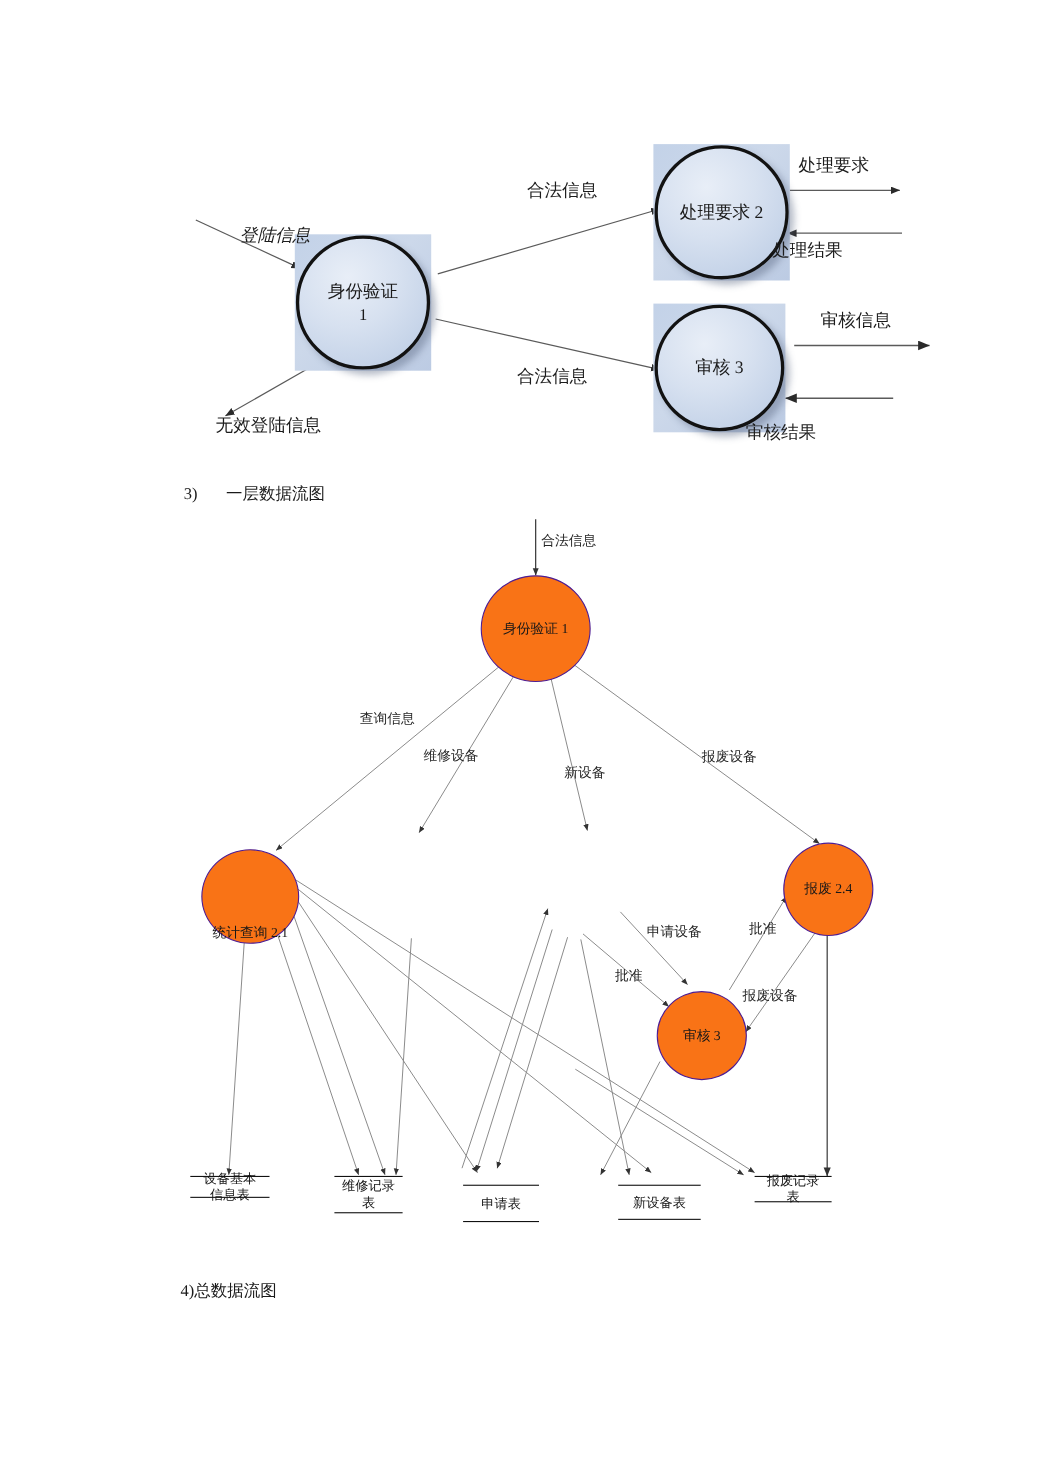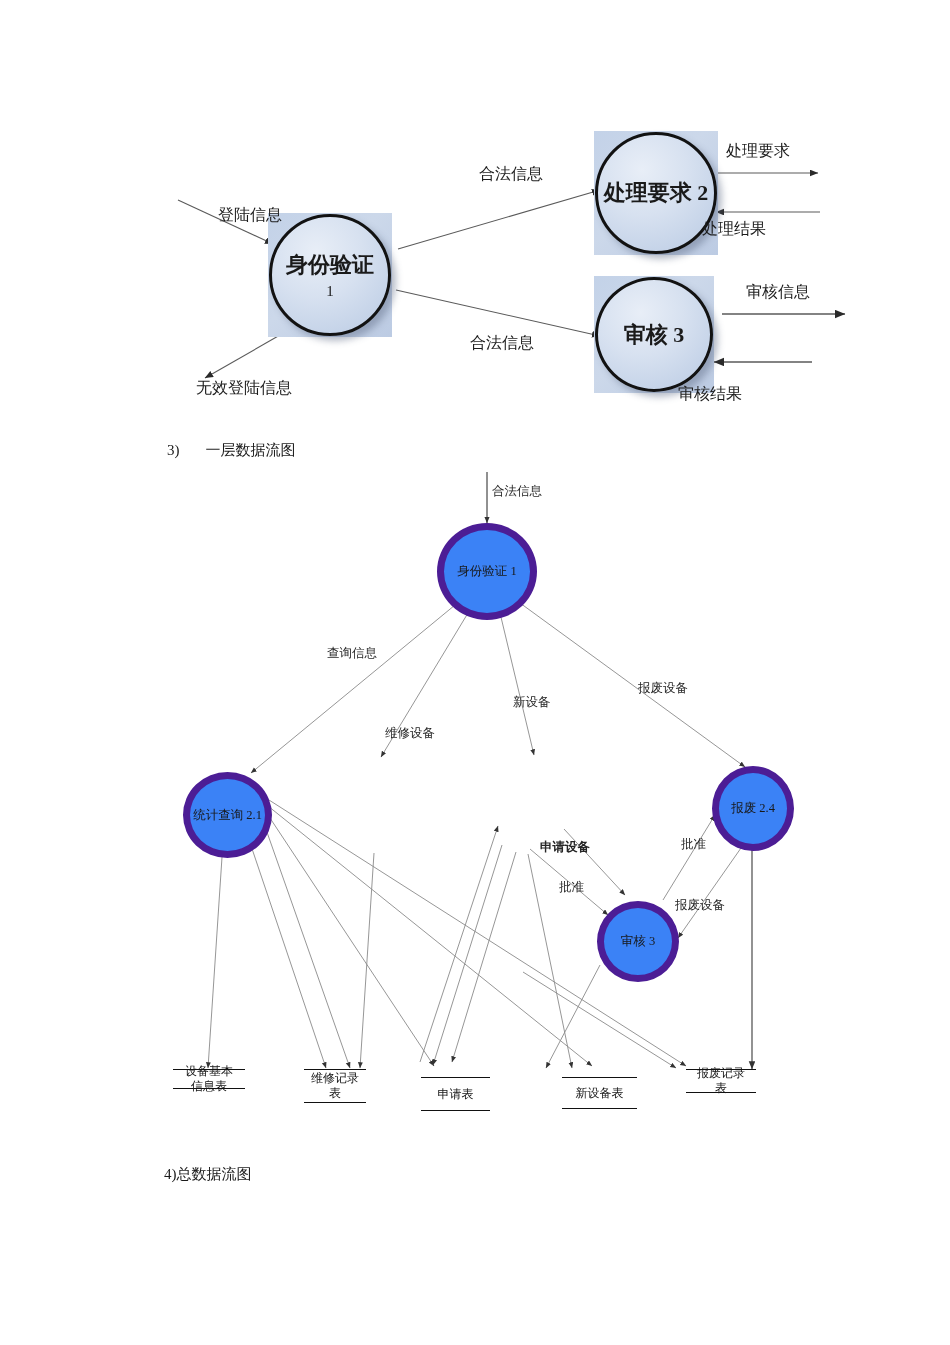--- a/index.html
+++ b/index.html
@@ -80,30 +80,30 @@
     left: 0;
     top: 0;
     width: 100%;
     height: 100%;
     display: flex;
     flex-direction: column;
     align-items: center;
     justify-content: center;
     z-index: 3;
   }
-  .node-top .txt .l1 { font-size: 22px; font-weight: bold; }
+  .node-top .txt .l1 { font-size: 16px; }
   .node-top .txt .l2 { font-size: 15px; margin-top: 3px; }
   .node-top.one-line .txt { justify-content: center; }
 
   
   .node2 {
     position: absolute;
     border-radius: 50%;
-    background: #3b82f6;
-    border: 7px solid #4c1d95;
+    background: #f97316;
+    border: 1px solid #4c1d95;
     display: flex;
     align-items: center;
     justify-content: center;
     box-sizing: border-box;
   }
   .node2 span {
     font-size: 12.5px;
     color: #181818;
     white-space: nowrap;
   }
@@ -226,57 +226,57 @@
   </div>
 
   <div class="node-top one-line" style="left:594px; top:276px; width:120px; height:117px;">
     <div class="sq"></div>
     <div class="circ"></div>
     <div class="txt">
       <div class="l1">审核 3</div>
     </div>
   </div>
 
-  <div class="lbl lbl-top" style="left:218px; top:206px;">登陆信息</div>
+  <div class="lbl lbl-top" style="left:218px; top:206px;font-style:italic;">登陆信息</div>
   <div class="lbl lbl-top" style="left:196px; top:379px;">无效登陆信息</div>
   <div class="lbl lbl-top" style="left:479px; top:165px;">合法信息</div>
   <div class="lbl lbl-top" style="left:470px; top:334px;">合法信息</div>
   <div class="lbl lbl-top" style="left:726px; top:142px;">处理要求</div>
   <div class="lbl lbl-top" style="left:702px; top:220px;">处理结果</div>
   <div class="lbl lbl-top" style="left:746px; top:283px;">审核信息</div>
   <div class="lbl lbl-top" style="left:678px; top:385px;">审核结果</div>
 
   <div class="caption" style="left:167px; top:440px;">
     <span class="num">3)</span><span class="gap"></span><span>一层数据流图</span>
   </div>
 
   <div class="node2" style="left:437px; top:523px; width:100px; height:97px;">
     <span>身份验证  1</span>
   </div>
 
-  <div class="node2" style="left:183px; top:772px; width:89px; height:86px;">
+  <div class="node2" style="left:183px; top:772px; width:89px; height:86px;align-items:flex-end;">
     <span>统计查询  2.1</span>
   </div>
 
 
 
   <div class="node2" style="left:712px; top:766px; width:82px; height:85px;">
     <span>报废 2.4</span>
   </div>
 
   <div class="node2" style="left:597px; top:901px; width:82px; height:81px;">
     <span>审核 3</span>
   </div>
 
   <div class="lbl lbl-flow2" style="left:492px; top:484px;">合法信息</div>
   <div class="lbl lbl-flow2" style="left:327px; top:646px;">查询信息</div>
-  <div class="lbl lbl-flow2" style="left:385px; top:726px;">维修设备</div>
+  <div class="lbl lbl-flow2" style="left:385px; top:680px;">维修设备</div>
   <div class="lbl lbl-flow2" style="left:513px; top:695px;">新设备</div>
   <div class="lbl lbl-flow2" style="left:638px; top:681px;">报废设备</div>
-  <div class="lbl lbl-flow2" style="left:540px; top:840px;font-weight:bold;">申请设备</div>
+  <div class="lbl lbl-flow2" style="left:588px; top:840px;">申请设备</div>
   <div class="lbl lbl-flow2" style="left:559px; top:880px;">批准</div>
   <div class="lbl lbl-flow2" style="left:681px; top:837px;">批准</div>
   <div class="lbl lbl-flow2" style="left:675px; top:898px;">报废设备</div>
 
   <div class="store" style="left:173px; top:1069px; width:72px; height:20px;">
     <span>设备基本</span>
     <span>信息表</span>
   </div>
 
   <div class="store" style="left:304px; top:1069px; width:62px; height:34px;">

